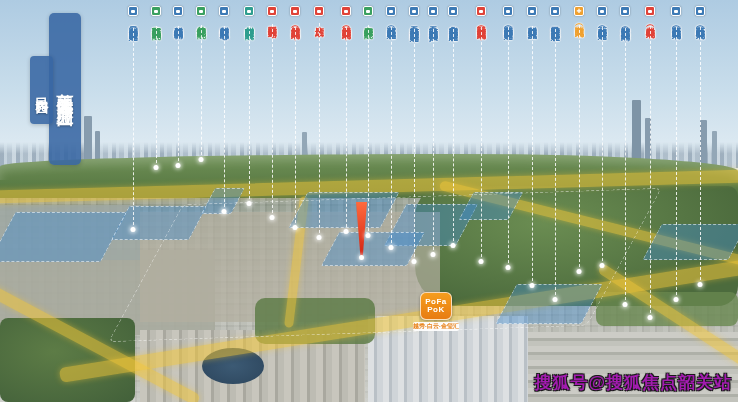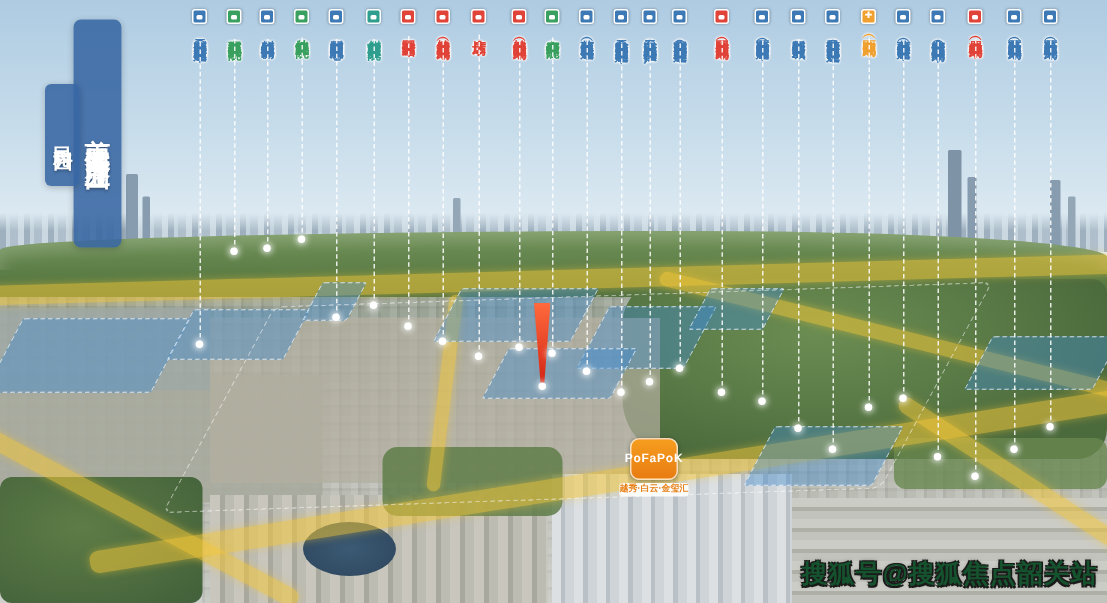--- a/index.html
+++ b/index.html
@@ -75,21 +75,21 @@
   .beacon{position:absolute;left:356px;top:202px;width:11px;height:54px;z-index:5;
     background:linear-gradient(to bottom,#ff6a3d,#d22414);
     clip-path:polygon(0 0,100% 0,62% 100%,40% 100%);
     filter:drop-shadow(0 0 3px rgba(255,80,40,.6));}
   .beacon-dot{position:absolute;left:359px;top:255px;width:5px;height:5px;border-radius:50%;
     background:#fff;box-shadow:0 0 4px 1px rgba(255,255,255,.8);z-index:5;}
 
   
   .logo{position:absolute;left:420px;top:292px;width:32px;height:28px;z-index:6;
     background:linear-gradient(#f59d1e,#e87c12);border-radius:6px;border:1px solid rgba(255,255,255,.7);
-    display:flex;align-items:center;justify-content:center;color:#fff;font-weight:800;
+    display:flex;flex-direction:column;align-items:center;justify-content:center;color:#fff;font-weight:800;
     box-shadow:0 1px 3px rgba(0,0,0,.35);}
   .logo span{font-size:8px;line-height:1.05;letter-spacing:.5px;}
   .logo-tag{position:absolute;left:413px;top:322px;width:46px;height:9px;z-index:6;
     background:rgba(255,255,255,.92);border-radius:2px;color:#e8821a;font-size:6px;line-height:9px;
     text-align:center;font-weight:700;overflow:hidden;white-space:nowrap;}
 
   
   .callout{position:absolute;top:6px;width:14px;display:flex;flex-direction:column;align-items:center;z-index:7;}
   .poi-icon{width:10px;height:10px;flex:none;background:var(--c,#3d7ab5);border:1.5px solid #fff;border-radius:2px;
     box-shadow:0 0 2px rgba(0,0,0,.35);display:flex;align-items:center;justify-content:center;}
@@ -102,21 +102,21 @@
   .poi-dot{position:absolute;bottom:-2px;left:50%;transform:translateX(-50%);width:5px;height:5px;
     border-radius:50%;background:#fff;box-shadow:0 0 4px 1px rgba(255,255,255,.85);}
 
   
   .title-box{position:absolute;background:rgba(56,103,163,.88);color:#fff;z-index:8;
     writing-mode:vertical-rl;text-orientation:upright;font-weight:700;
     display:flex;align-items:center;justify-content:center;border-radius:5px;
     text-shadow:0 1px 2px rgba(0,0,0,.25);box-shadow:0 1px 4px rgba(0,0,0,.2);}
   .title-main{left:49px;top:13px;width:32px;height:152px;font-size:17px;letter-spacing:3px;}
   .title-sub{left:30px;top:56px;width:23px;height:68px;font-size:13px;letter-spacing:2px;border-radius:4px;}
-  .watermark{position:absolute;right:6px;bottom:8px;z-index:9;font-size:17px;font-weight:700;color:#14532d;
+  .watermark{position:absolute;right:6px;bottom:8px;z-index:9;font-size:17px;font-weight:700;color:#a21caf;
     letter-spacing:1px;
     text-shadow:-1px -1px 0 #1a1a1a,1px -1px 0 #1a1a1a,-1px 1px 0 #1a1a1a,1px 1px 0 #1a1a1a,0 0 3px rgba(0,0,0,.5);}
 </style>
 </head>
 <body>
 
 <div class="stage">
 
   <div class="sky"></div>
   <div class="skyline"></div>

